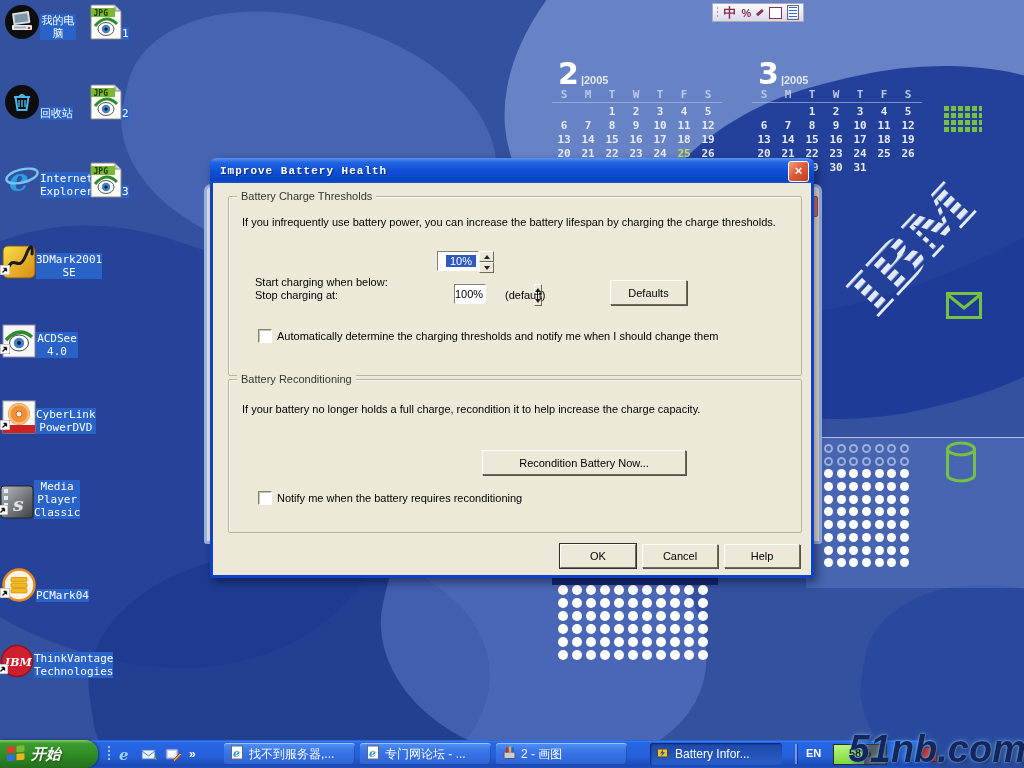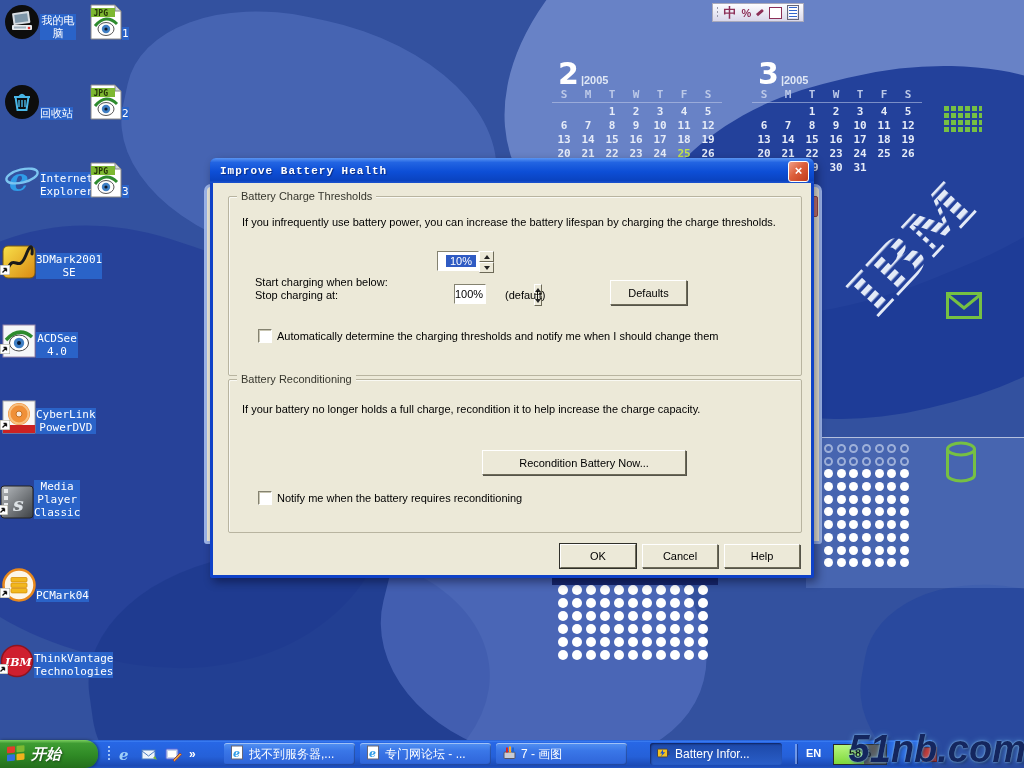--- a/index.html
+++ b/index.html
@@ -751,21 +751,21 @@
             </svg></span>
           <span>专门网论坛 - ...</span>
         </div>
         <div class="task" style="left: 496px; width: 131px;">
           <span><svg width="15" height="15">
               <rect x="2" y="7" width="11" height="6.5" rx="1" fill="#c8ccd4" stroke="#556"></rect>
               <rect x="4" y="2.5" width="2" height="5" fill="#d22"></rect>
               <rect x="7" y="1.5" width="2" height="6" fill="#fa2"></rect>
               <rect x="10" y="2.5" width="2" height="5" fill="#26c"></rect>
             </svg></span>
-          <span>7 - 画图</span>
+          <span>2 - 画图</span>
         </div>
         <div class="task active" style="left: 650px; width: 132px;">
           <span><svg width="15" height="15">
               <rect x="1.5" y="4" width="10" height="8" rx="1" fill="#f2c21e" stroke="#445"></rect>
               <rect x="11.5" y="6" width="2" height="4" fill="#445"></rect>
               <path d="M7 4.5 l-2.8 4 h2.2 l-1.6 3.2 4.4 -4.4 h-2.2 z" fill="#1a4ecc"></path>
             </svg></span>
           <span>Battery Infor...</span>
         </div>
       </div>

